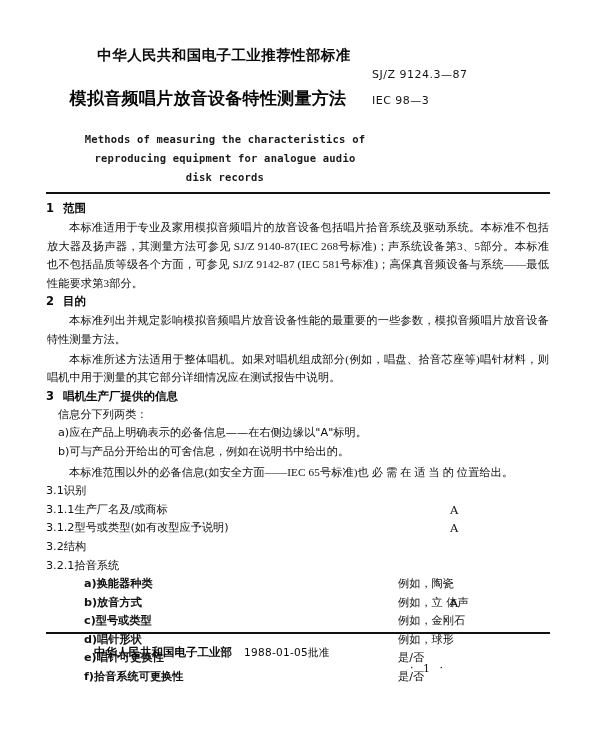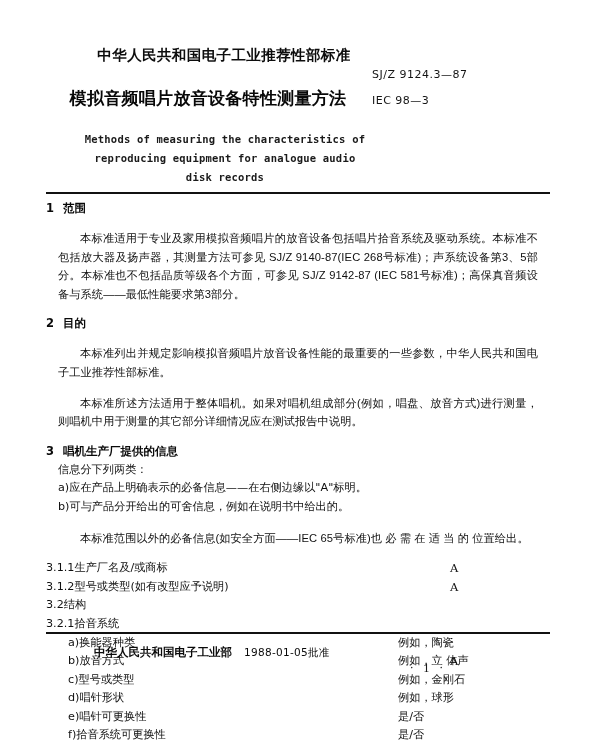--- a/index.html
+++ b/index.html
@@ -97,25 +97,25 @@
     font-family: "DejaVu Sans", "Liberation Sans", sans-serif;
     font-weight: bold;
     font-size: 11.5px;
     color: #0a0a0a;
     margin: 0 0 1px 0;
     padding-left: 46px;
     line-height: 17px;
   }
   .h2 .num { display: inline-block; width: 17px; }
   .para {
-    font-family: Liberation Sans, sans-serif;
+    font-family: Liberation Serif, serif;
     font-size: 11.2px;
     line-height: 18.6px;
     color: #101010;
-    margin: 12px;
+    margin: 1px;
     padding: 0 50px 0 46px;
     text-align: justify;
     text-indent: 22px;
     letter-spacing: 0.1px;
   }
 
   .sub {
     position: relative;
     font-family: "DejaVu Sans", "Liberation Sans", sans-serif;
     font-size: 11.2px;
@@ -133,21 +133,21 @@
     font-size: 11.2px;
     line-height: 18.6px;
     color: #101010;
   }
   .rowline .left {
     position: absolute;
     left: 46px; top: 0;
     white-space: nowrap;
   }
   .rowline .left.ind1 { left: 46px; }
-  .rowline .left.ind2 { left: 68px; }
+  .rowline .left.ind2 { left: 84px; font-weight: bold; }
   .rowline .mid {
     position: absolute;
     left: 398px; top: 0;
     white-space: nowrap;
   }
   .rowline .mark {
     position: absolute;
     left: 450px; top: 0;
     font-family: "DejaVu Serif", "Liberation Serif", serif;
     font-size: 11.5px;
@@ -203,29 +203,32 @@
   </div>
 
   <div class="rule rule-top"></div>
 
   <div class="body-area">
 
     <div class="h2"><span class="num">1</span><span>范围</span></div>
     <p class="para">本标准适用于专业及家用模拟音频唱片的放音设备包括唱片拾音系统及驱动系统。本标准不包括放大器及扬声器，其测量方法可参见 SJ/Z 9140-87(IEC 268号标准)；声系统设备第3、5部分。本标准也不包括晶质等级各个方面，可参见 SJ/Z 9142-87 (IEC 581号标准)；高保真音频设备与系统——最低性能要求第3部分。</p>
 
     <div class="h2"><span class="num">2</span><span>目的</span></div>
-    <p class="para">本标准列出并规定影响模拟音频唱片放音设备性能的最重要的一些参数，中华人民共和国电子工业推荐性部标准。</p>
-    <p class="para">本标准所述方法适用于整体唱机。如果对唱机组成部分(例如，唱盘、放音方式)进行测量，则唱机中用于测量的其它部分详细情况应在测试报告中说明。</p>
+    <p class="para">本标准列出并规定影响模拟音频唱片放音设备性能的最重要的一些参数，模拟音频唱片放音设备特性测量方法。</p>
+    <p class="para">本标准所述方法适用于整体唱机。如果对唱机组成部分(例如，唱盘、拾音芯座等)唱针材料，则唱机中用于测量的其它部分详细情况应在测试报告中说明。</p>
 
     <div class="h2"><span class="num">3</span><span>唱机生产厂提供的信息</span></div>
     <div class="sub"><span class="idt"></span><span>信息分下列两类：</span></div>
     <div class="sub"><span class="idt"></span><span>a)应在产品上明确表示的必备信息——在右侧边缘以"A"标明。</span></div>
     <div class="sub"><span class="idt"></span><span>b)可与产品分开给出的可舍信息，例如在说明书中给出的。</span></div>
     <p class="para">本标准范围以外的必备信息(如安全方面——IEC 65号标准)也 必 需 在 适 当 的 位置给出。</p>
 
+    <div class="rowline">
+      <span class="left ind1"><span class="lbl">3.1</span><span>识别</span></span>
+    </div>
 
     <div class="rowline">
       <span class="left ind1"><span class="lbl">3.1.1</span><span>生产厂名及/或商标</span></span>
       <span class="mark">A</span>
     </div>
 
     <div class="rowline">
       <span class="left ind1"><span class="lbl">3.1.2</span><span>型号或类型(如有改型应予说明)</span></span>
       <span class="mark">A</span>
     </div>

